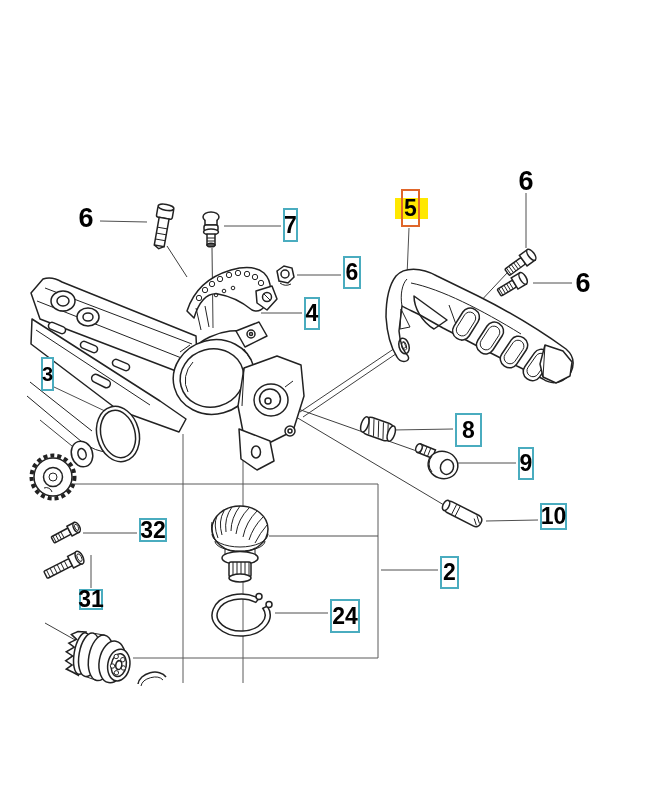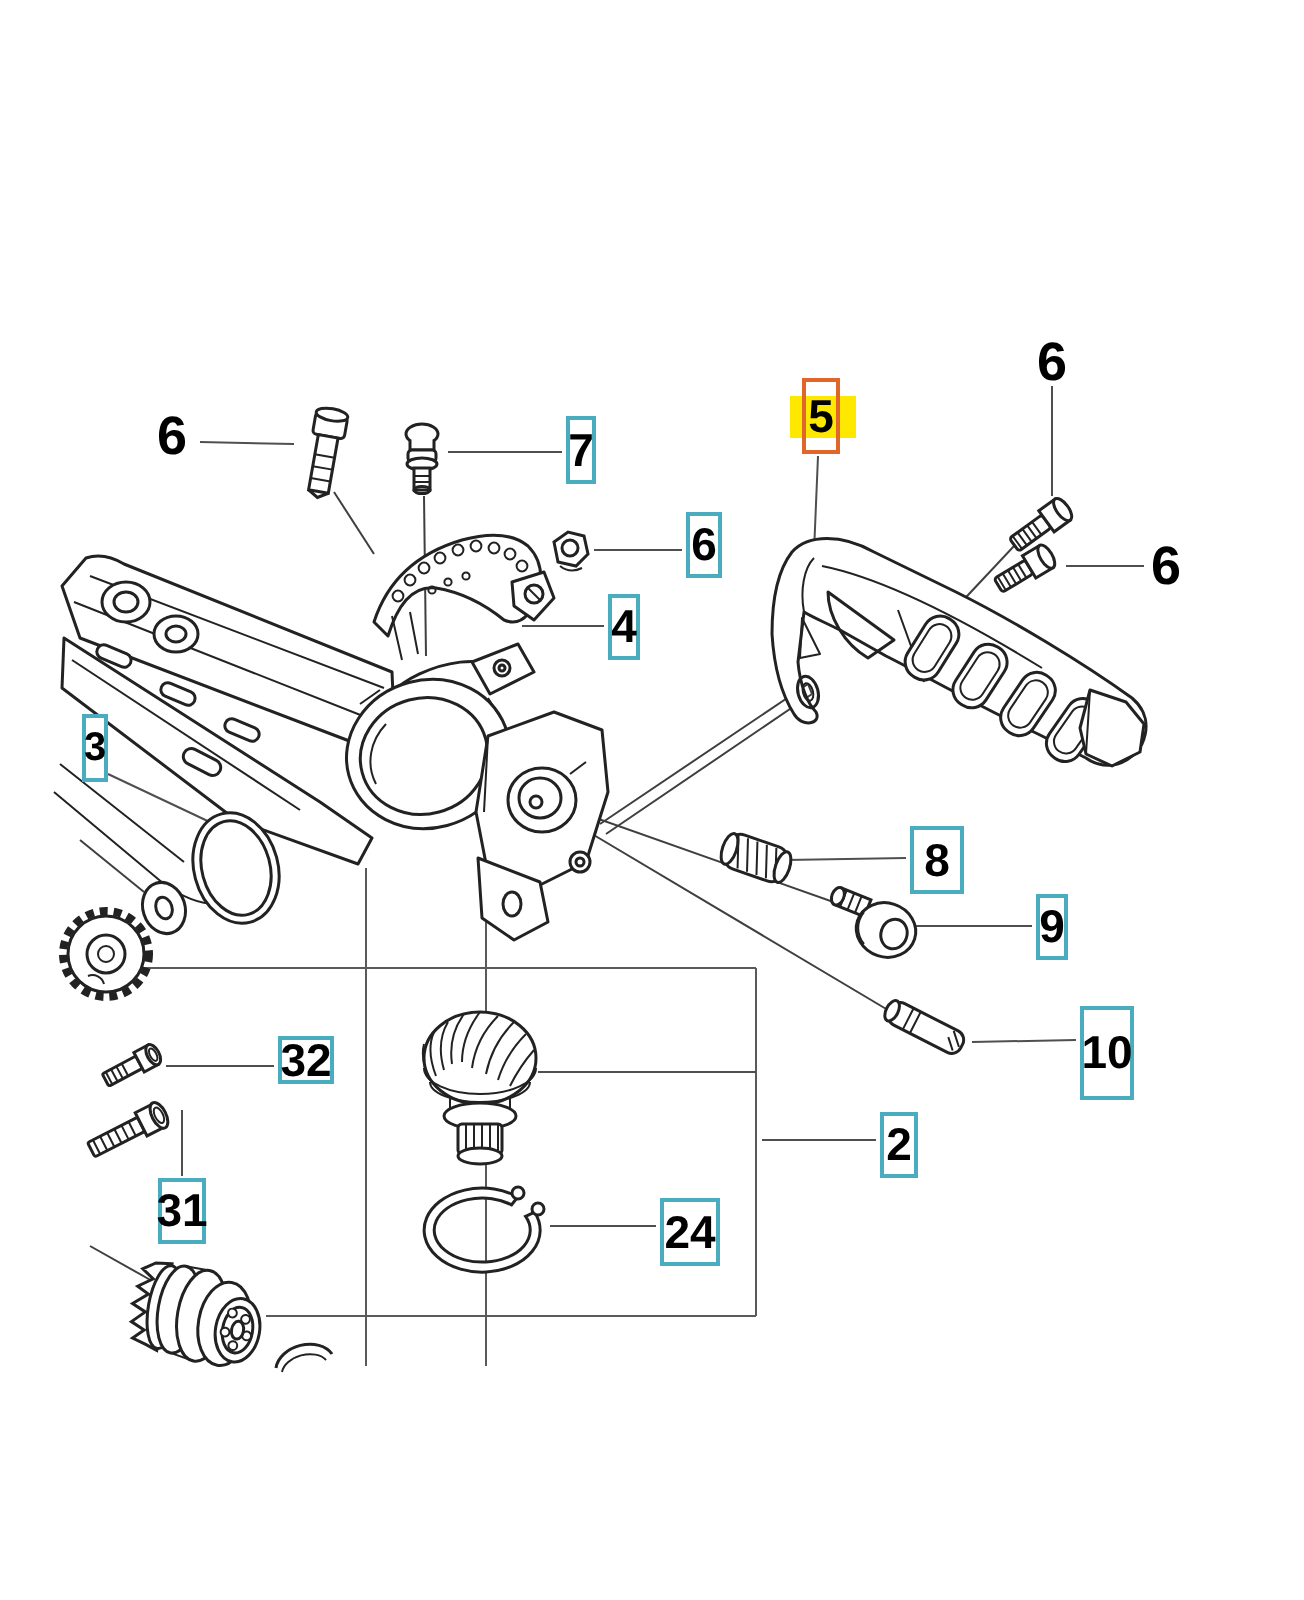--- a/index.html
+++ b/index.html
@@ -279,23 +279,23 @@
 
   <div class="hl-band" style="left:395px;top:198px;width:33px;height:21px;"></div>
   <div class="callout hl-box" style="left:401px;top:189px;width:19px;height:38px;">5</div>
 
   <div class="callout boxed" style="left:41px;top:357px;width:13px;height:34px;font-size:20px;">3</div>
   <div class="callout boxed" style="left:304px;top:297px;width:16px;height:33px;">4</div>
   <div class="callout boxed" style="left:343px;top:256px;width:18px;height:33px;">6</div>
   <div class="callout boxed" style="left:283px;top:208px;width:15px;height:34px;">7</div>
   <div class="callout boxed" style="left:455px;top:413px;width:27px;height:34px;">8</div>
   <div class="callout boxed" style="left:518px;top:447px;width:16px;height:33px;">9</div>
-  <div class="callout boxed" style="left:540px;top:503px;width:27px;height:47px;">10</div>
+  <div class="callout boxed" style="left:540px;top:503px;width:27px;height:27px;">10</div>
   <div class="callout boxed" style="left:440px;top:556px;width:19px;height:33px;">2</div>
   <div class="callout boxed" style="left:330px;top:599px;width:30px;height:34px;">24</div>
-  <div class="callout boxed" style="left:79px;top:589px;width:24px;height:33px;">31</div>
+  <div class="callout boxed" style="left:79px;top:589px;width:24px;height:21px;">31</div>
   <div class="callout boxed" style="left:139px;top:518px;width:28px;height:24px;">32</div>
 
   <div class="callout plain" style="left:74px;top:203px;width:24px;height:30px;">6</div>
   <div class="callout plain" style="left:514px;top:166px;width:24px;height:30px;">6</div>
   <div class="callout plain" style="left:571px;top:268px;width:24px;height:30px;">6</div>
 
 </div>
 
 </body></html>

